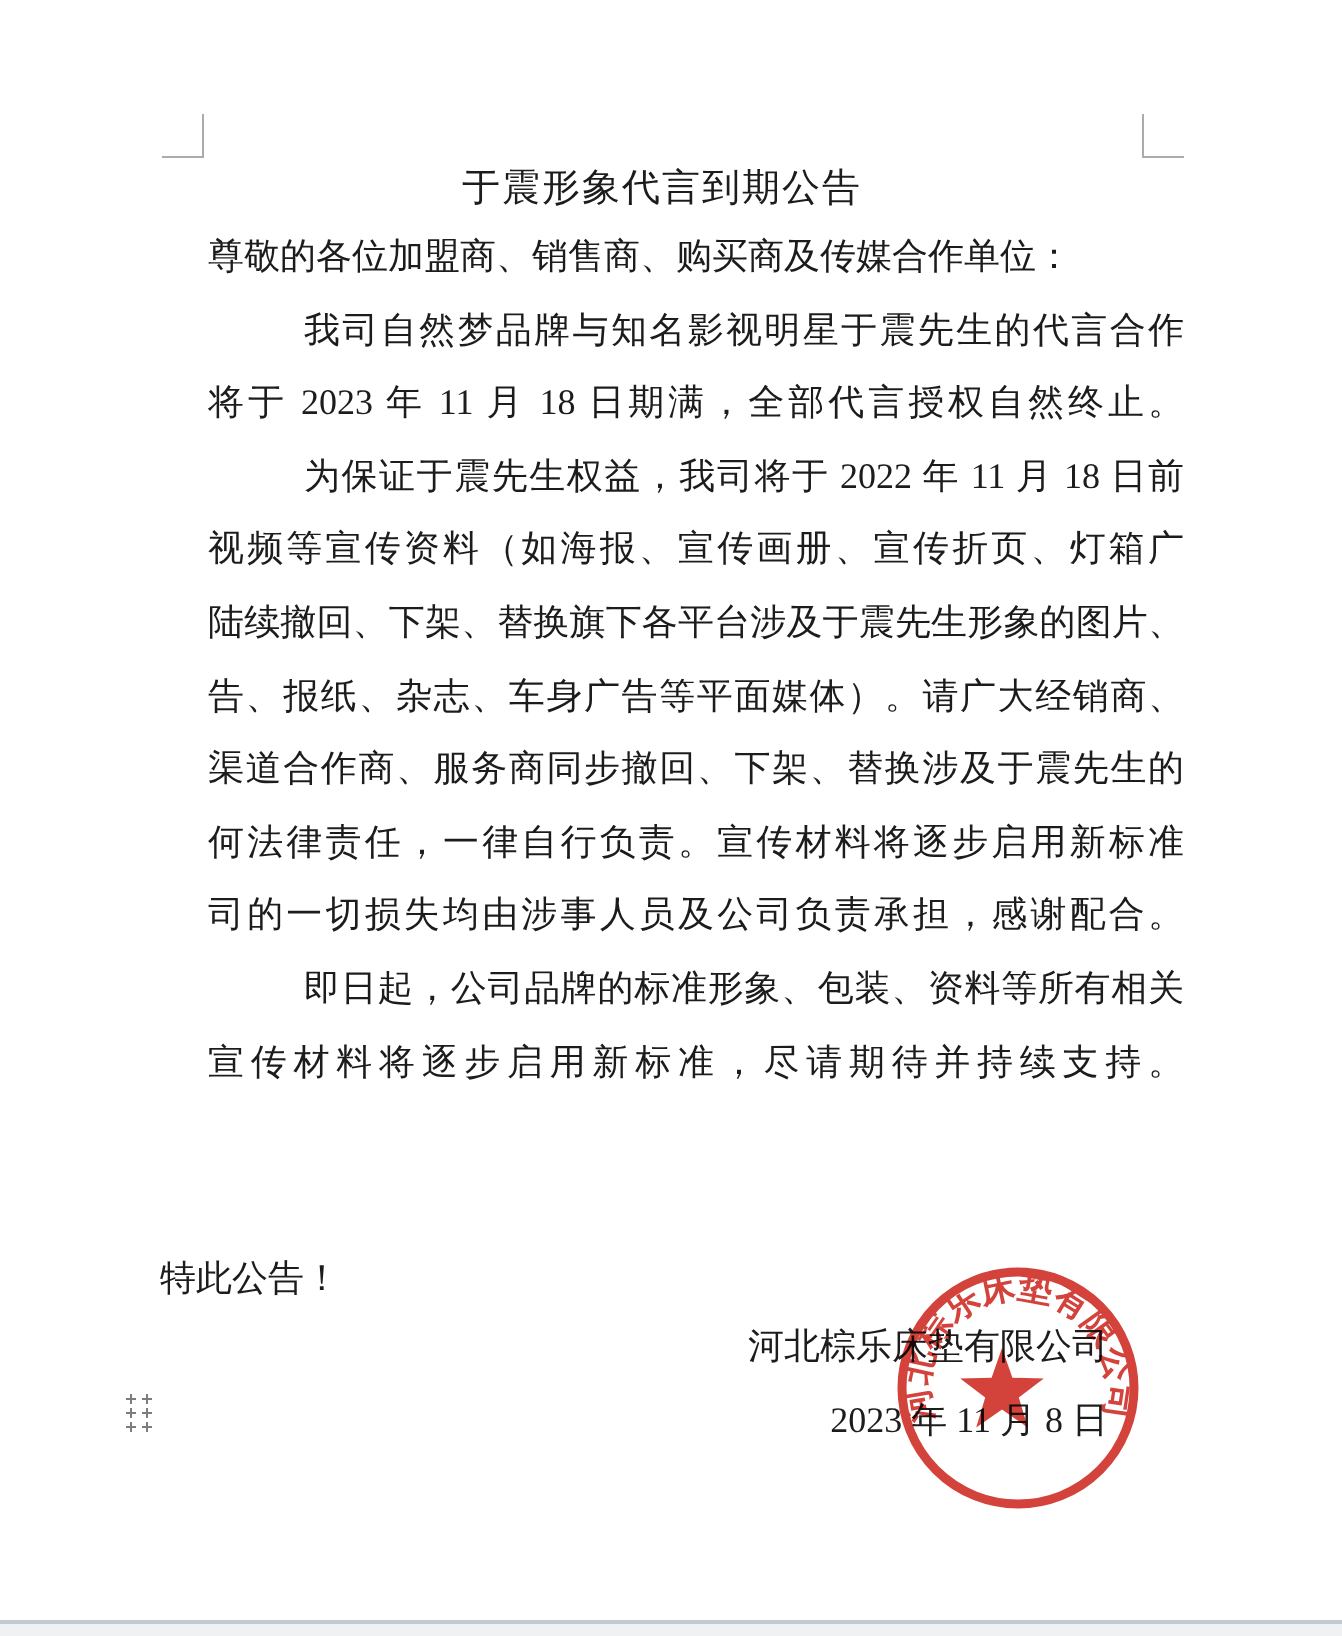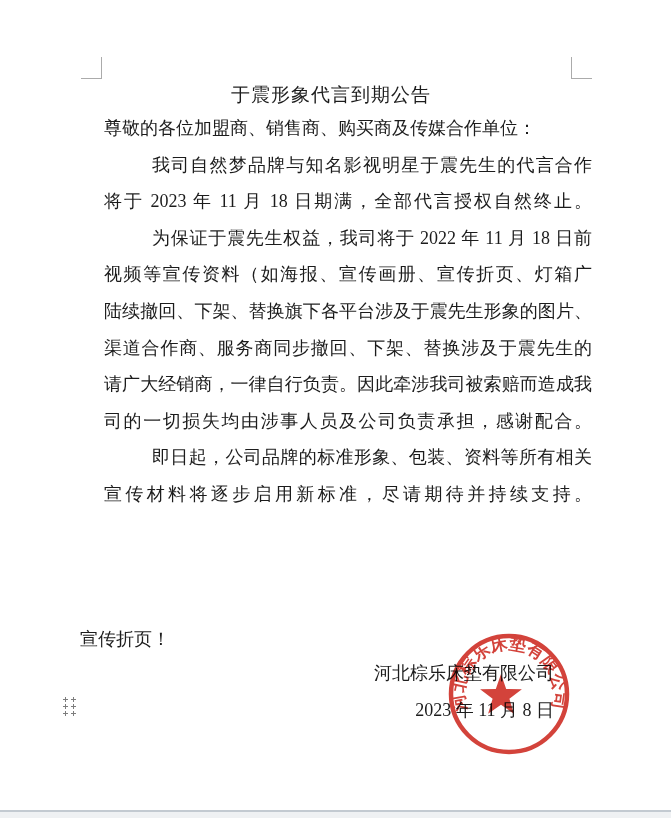--- a/index.html
+++ b/index.html
@@ -76,32 +76,33 @@
 
   <div>
     <div class="line indent">我司自然梦品牌与知名影视明星于震先生的代言合作</div>
     <div class="line">将于 2023 年 11 月 18 日期满，全部代言授权自然终止。</div>
   </div>
 
   <div>
     <div class="line indent">为保证于震先生权益，我司将于 2022 年 11 月 18 日前</div>
     <div class="line">视频等宣传资料（如海报、宣传画册、宣传折页、灯箱广</div>
     <div class="line">陆续撤回、下架、替换旗下各平台涉及于震先生形象的图片、</div>
+    <div class="line">告、报纸、杂志、车身广告等平面媒体）。请广大经销商、</div>
     <div class="line">渠道合作商、服务商同步撤回、下架、替换涉及于震先生的</div>
-    <div class="line">请广大经销商，一律自行负责。因此牵涉我司被索赔而造成我</div>
+    <div class="line">何法律责任，一律自行负责。宣传材料将逐步启用新标准</div>
     <div class="line">司的一切损失均由涉事人员及公司负责承担，感谢配合。</div>
   </div>
 
   <div>
     <div class="line indent">即日起，公司品牌的标准形象、包装、资料等所有相关</div>
     <div class="line">宣传材料将逐步启用新标准，尽请期待并持续支持。</div>
   </div>
 </div>
 
-<div class="col closing">宣传折页！</div>
+<div class="col closing">特此公告！</div>
 
 <div class="col signoff">
   <div>河北棕乐床垫有限公司</div>
   <div>2023 年 11 月 8 日</div>
 </div>
 
 <svg class="seal" viewBox="0 0 126 126" xmlns="http://www.w3.org/2000/svg">
   <circle cx="63" cy="63" r="58" fill="none" stroke="#d0342c" stroke-width="4.5"></circle>
   <defs>
     <path id="sealArc" d="M 21.6 80.6 A 45 45 0 1 1 104.4 80.6" fill="none"></path>

